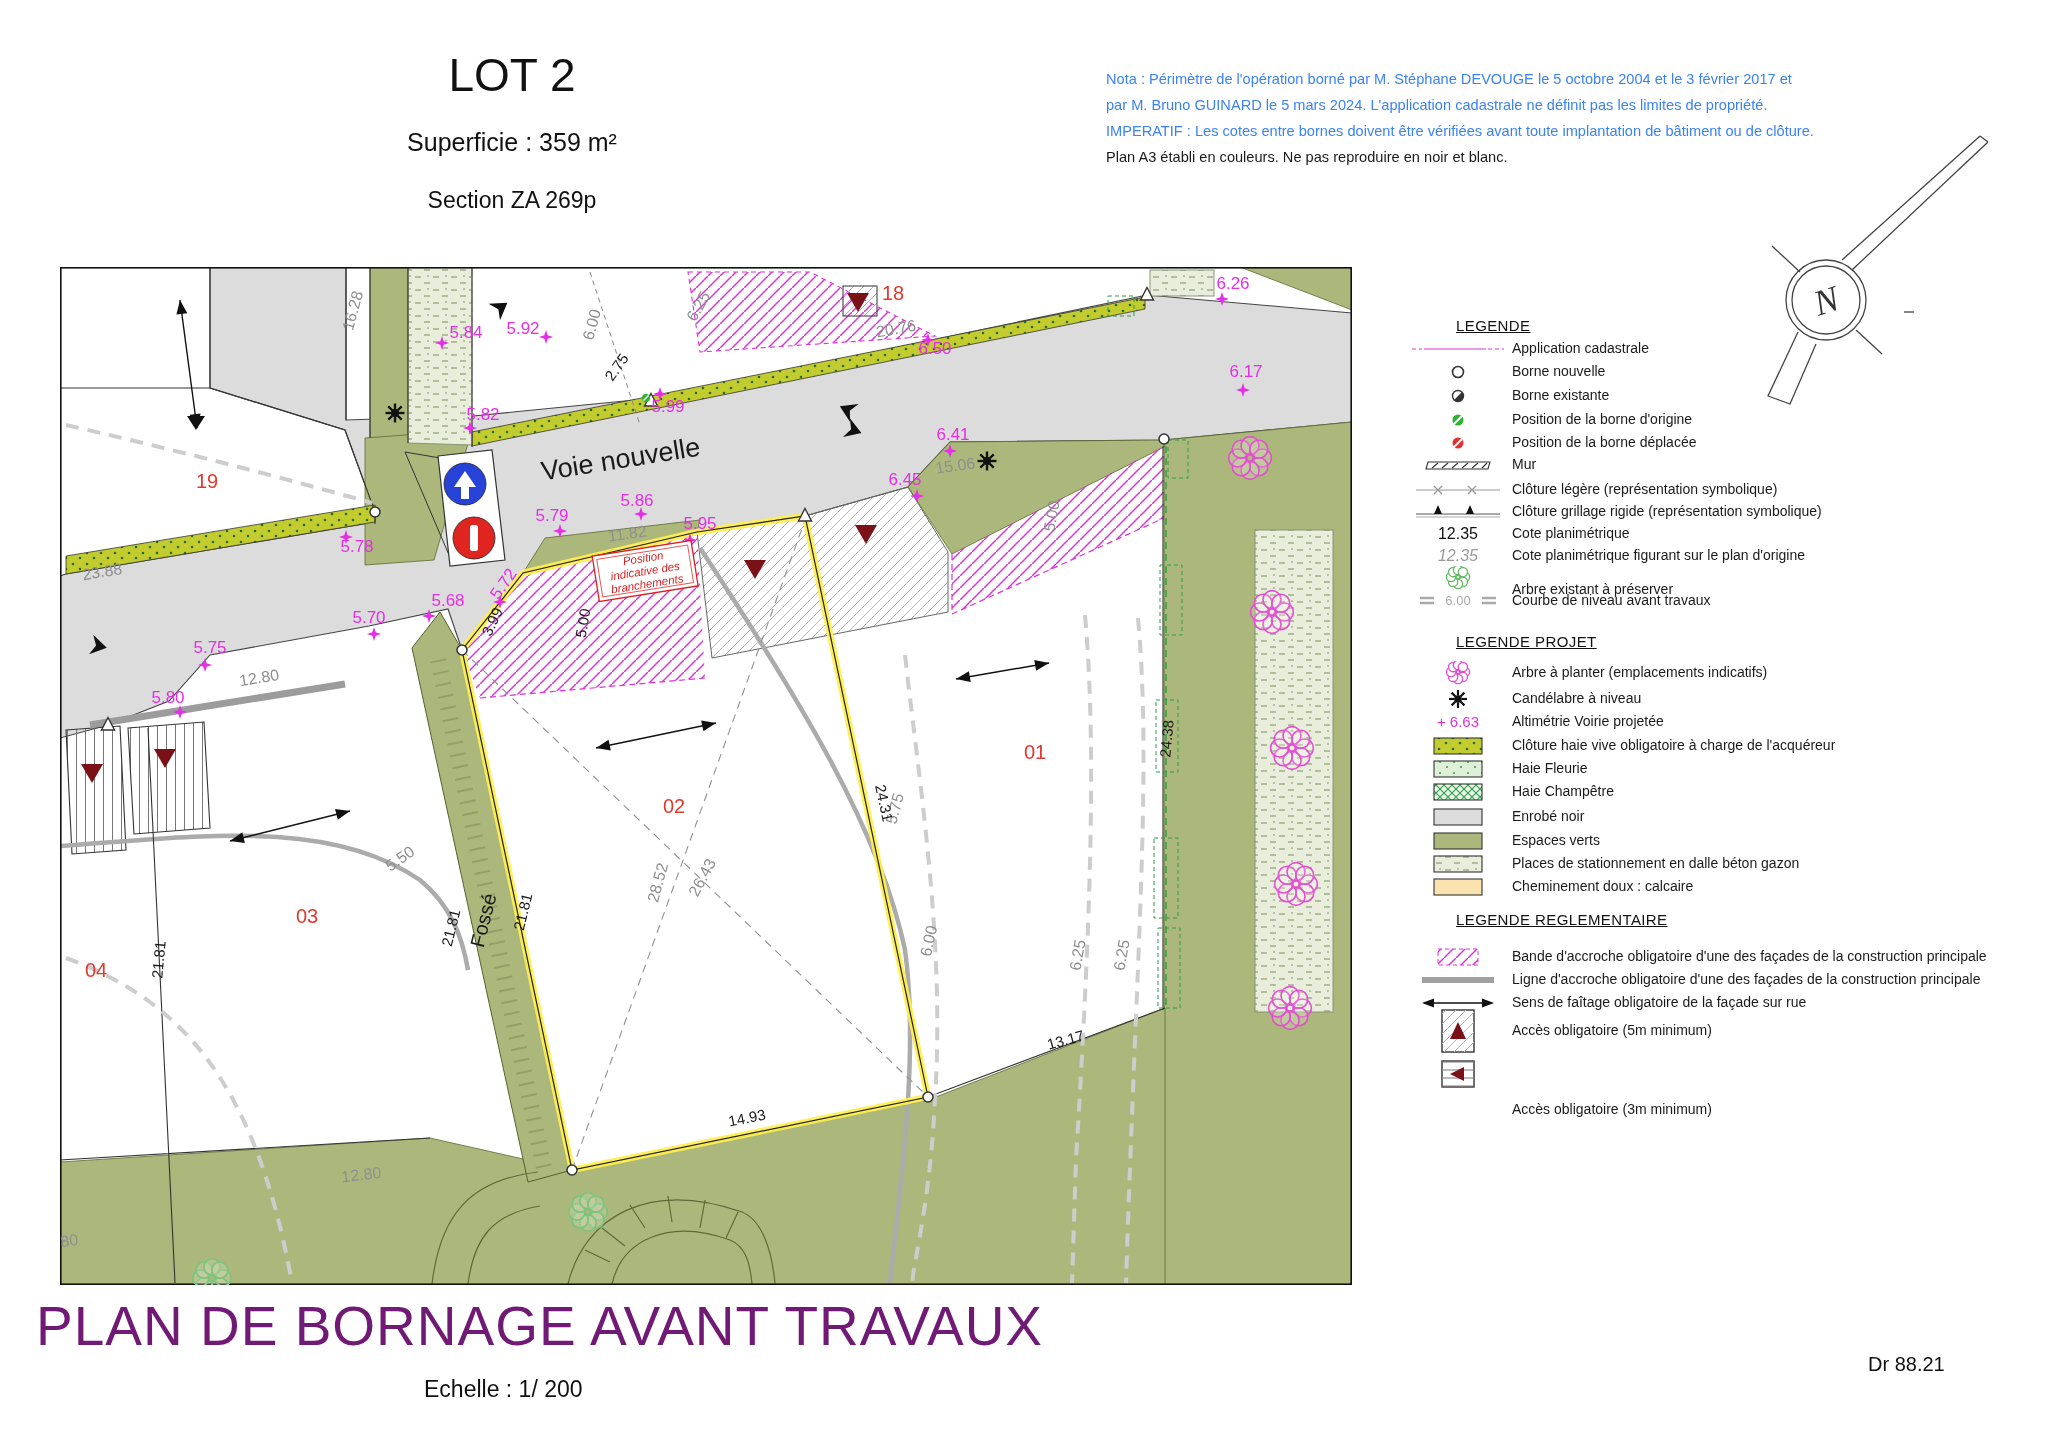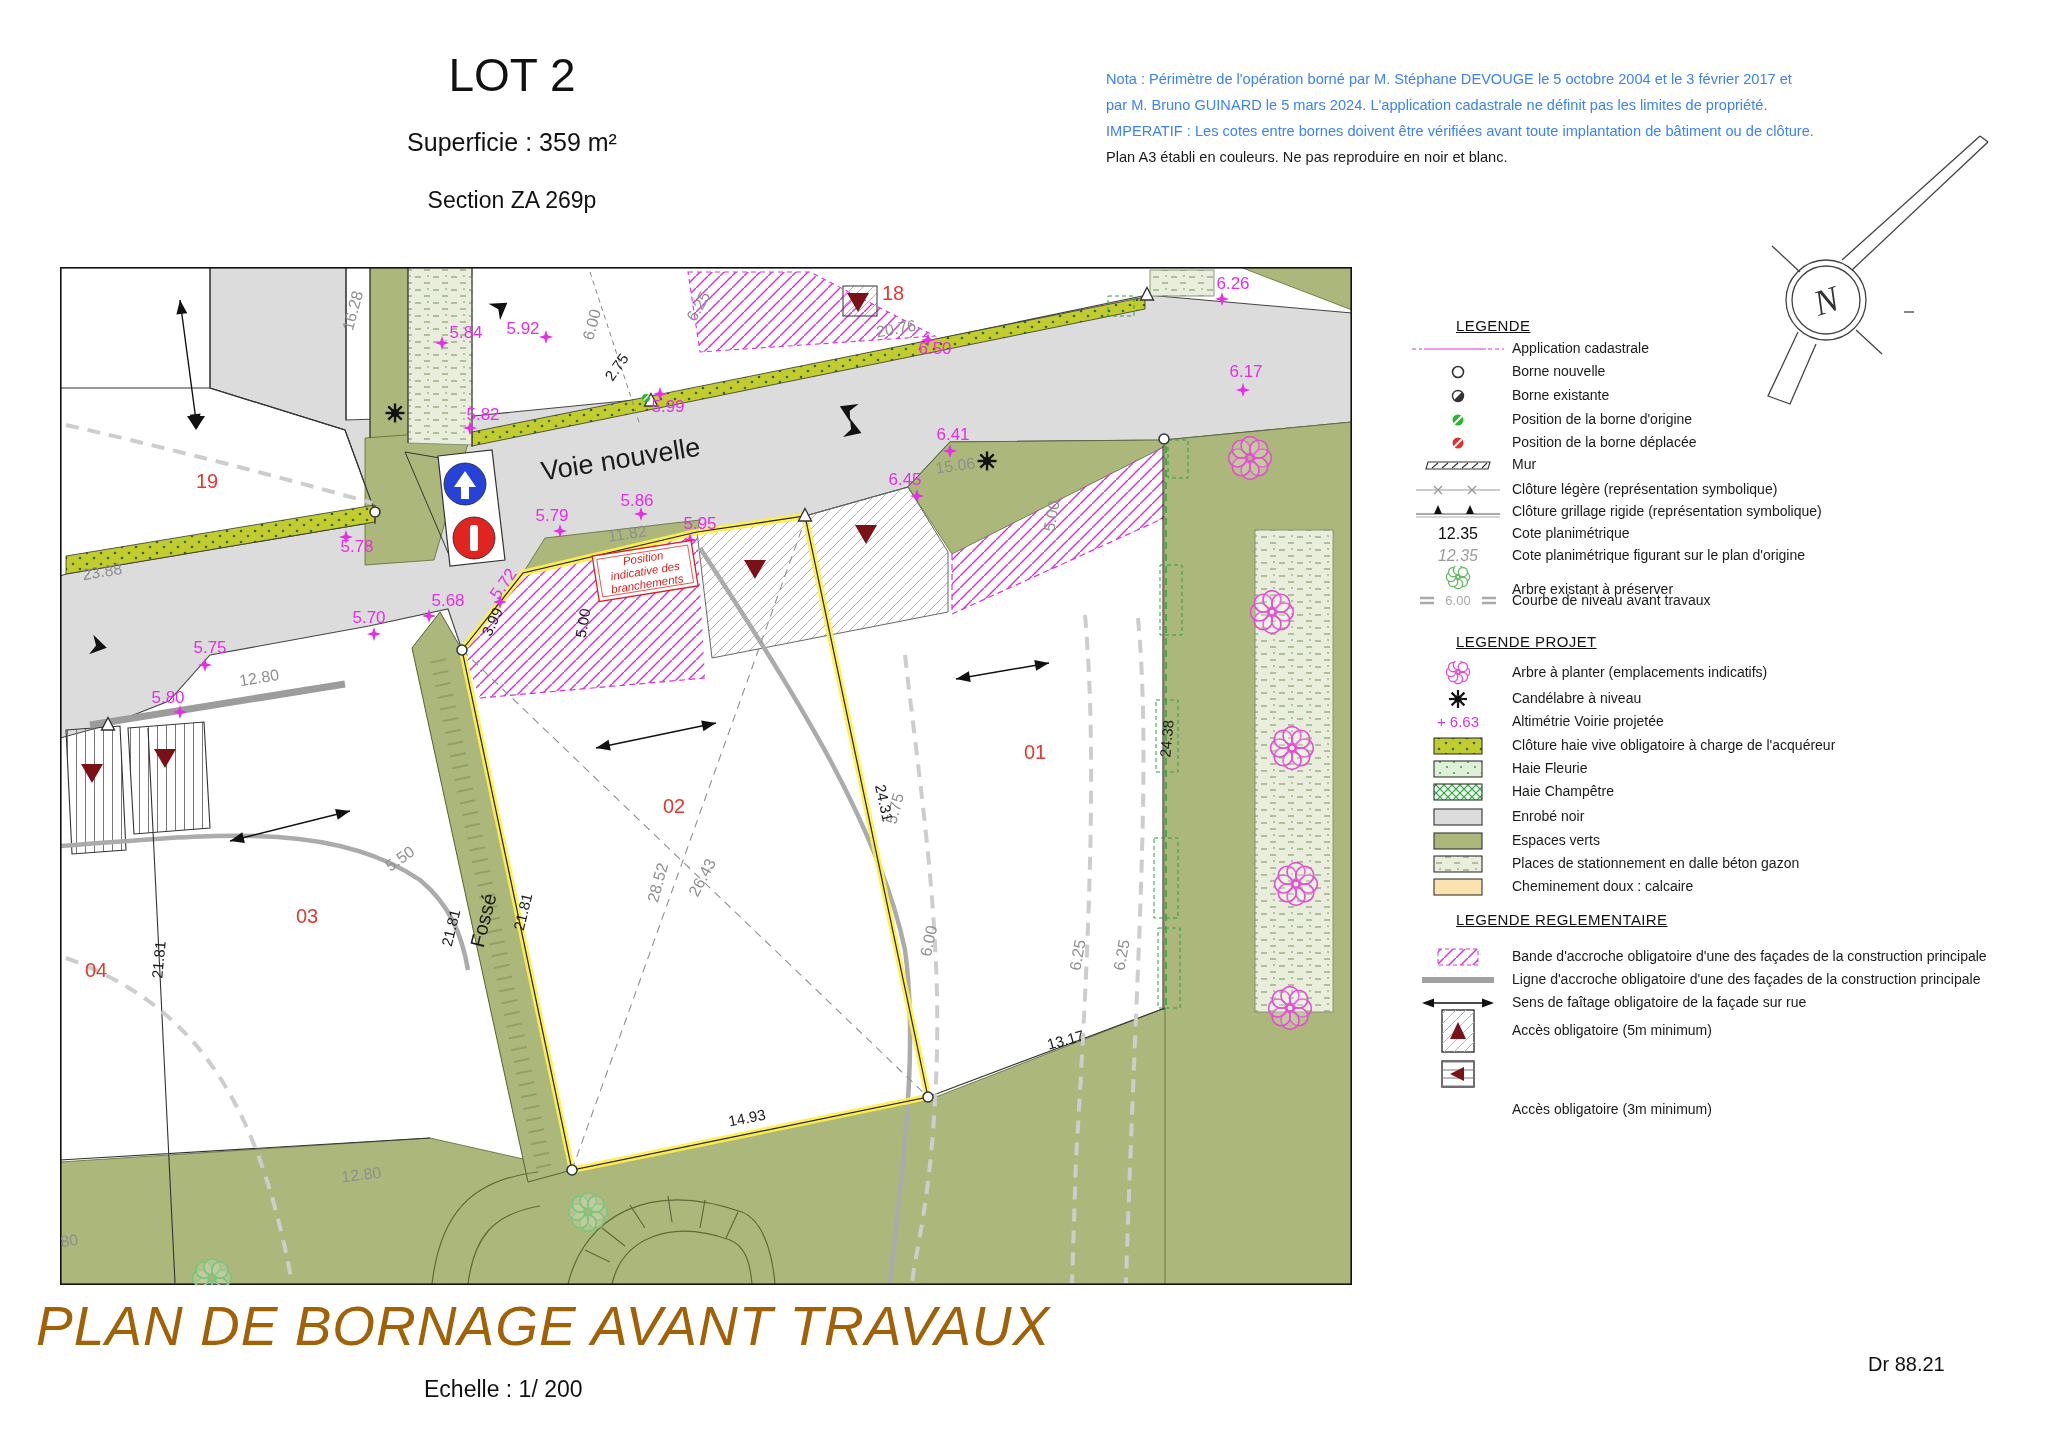--- a/index.html
+++ b/index.html
@@ -13,21 +13,21 @@
   
   #nota{left:1106px;top:66px;width:520px;font-size:14.6px;line-height:26px;}
   #nota div{white-space:nowrap;}
   .nota-red{color:#3b82f6;}
   .nota-black{color:#1a1a1a;}
   
   .leg-title{position:absolute;font-size:15px;color:#111;text-decoration:underline;letter-spacing:.4px;white-space:nowrap;}
   .leg-sym{position:absolute;left:1408px;width:100px;display:flex;justify-content:flex-start;align-items:center;}
   .leg-lab{position:absolute;left:1512px;font-size:14px;color:#1a1a1a;white-space:nowrap;}
   
-  #plan-title{left:36px;top:1294px;font-size:55px;color:#a16207;white-space:nowrap;letter-spacing:1px;font-style:italic;}
+  #plan-title{left:36px;top:1294px;font-size:55px;color:#701a75;white-space:nowrap;letter-spacing:1px;}
   #echelle{left:424px;top:1376px;font-size:23px;color:#111;}
   #doc-ref{left:1868px;top:1353px;font-size:20px;color:#111;}
   
   svg text{font-family:"Liberation Sans",sans-serif;}
   .lm{fill:#E52EE5;font-size:17px;}
   .lg{fill:#8F8F8F;font-size:16px;}
   .lk{fill:#1a1a1a;font-size:15px;}
   .lr{fill:#E03A2E;font-size:20px;}
   .voie{fill:#1a1a1a;font-size:27px;}
   .fosse{fill:#1a1a1a;font-size:20px;}

